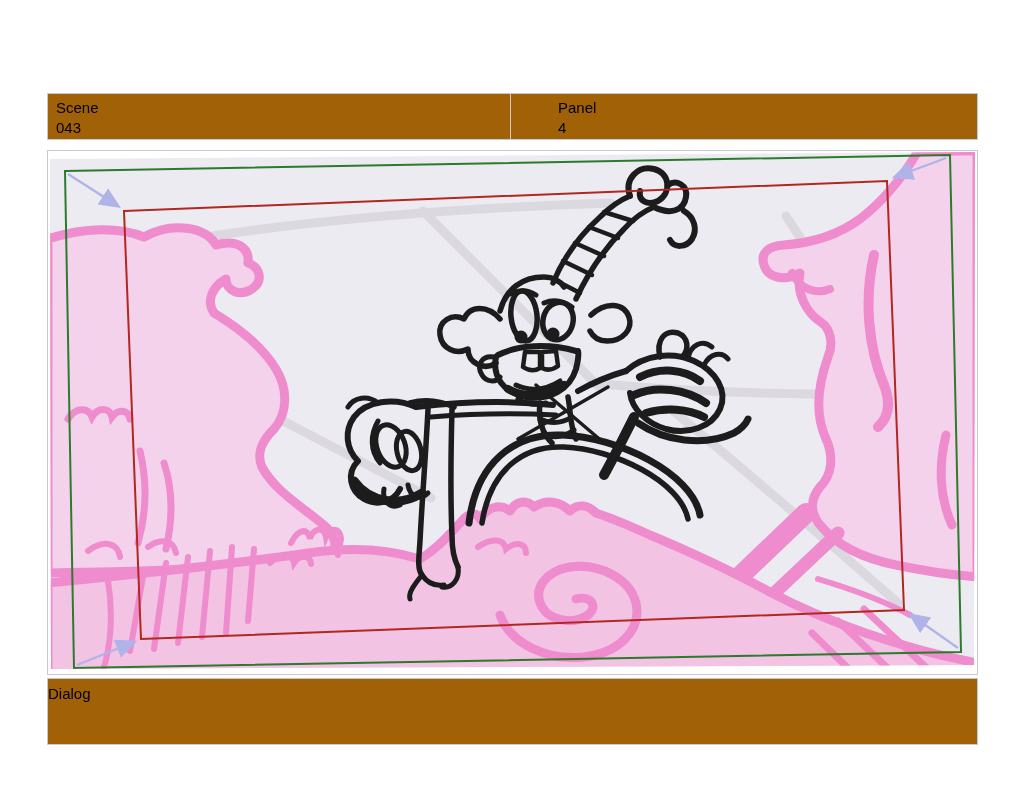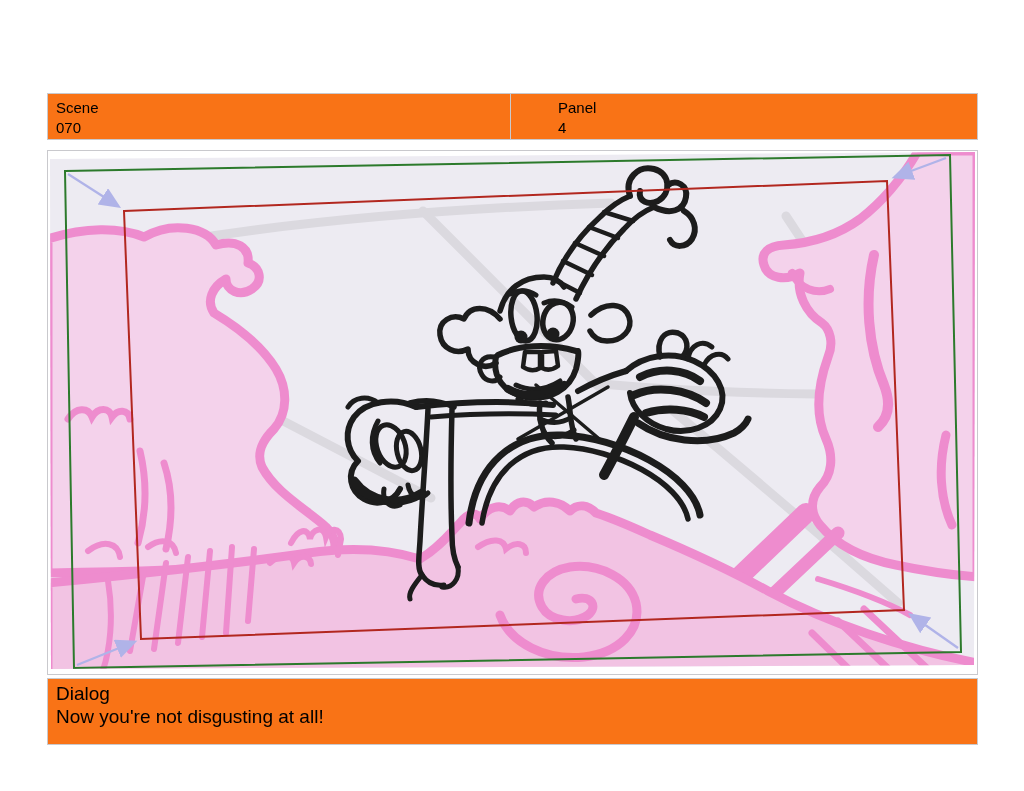--- a/index.html
+++ b/index.html
@@ -1,37 +1,37 @@
 <!DOCTYPE html>
 <html><head>
 <meta charset="utf-8">
 <style>
   html,body{margin:0;padding:0;background:#ffffff;}
   body{width:1024px;height:791px;position:relative;overflow:hidden;
        font-family:"Liberation Sans", sans-serif;color:#000;}
-  .box{position:absolute;border:1px solid #c9c9cd;background:#f97316;box-sizing:border-box;}
+  .box{position:absolute;border:1px solid #c9c9cd;background:#a16207;box-sizing:border-box;}
   .header{left:47px;top:93px;width:931px;height:47px;display:flex;}
   .cell{padding:4px 8px;font-size:15px;line-height:20px;box-sizing:border-box;}
   .cell.scene{width:463px;border-right:1px solid #c9c9cd;}
   .cell.panel{flex:1;margin-left:39px;}
   .cell .label, .cell .value{white-space:nowrap;}
   .canvas{left:47px;top:150px;width:931px;height:525px;background:#fff;}
   .canvas svg{display:block;width:100%;height:100%;}
-  .dialog{left:47px;top:678px;width:931px;height:67px;padding:4px 8px;font-size:19px;}
+  .dialog{left:47px;top:678px;width:931px;height:67px;padding:4px 0;font-size:15px;}
   .dialog .dlg-label{line-height:21px;margin-bottom:3px;}
   .dialog .dlg-char{line-height:19px;}
   .dialog .dlg-line{line-height:19px;}
 </style>
 </head>
 <body>
 
 <div class="box header">
   <div class="cell scene">
     <div class="label">Scene</div>
-    <div class="value">070</div>
+    <div class="value">043</div>
   </div>
   <div class="cell panel">
     <div class="label">Panel</div>
     <div class="value">4</div>
   </div>
 </div>
 
 <div class="box canvas">
 <svg viewBox="0 0 929 523" preserveAspectRatio="none" style="--paper: #edebf2; --ink: #1c1c1c; --gray: #dbd9df; --pink: #ee8cce; --treefill: #f4d2eb; --hillfill: #f2c3e3; --frameouter: #2c7a2c; --frameinner: #b2271f; --arrow: #b0b3e8;">
   <defs>
@@ -192,14 +192,13 @@
       <line x1="898" y1="7" x2="847" y2="26" marker-end="url(#ah)"></line>
       <line x1="29" y1="514" x2="86" y2="491" marker-end="url(#ah)"></line>
       <line x1="910" y1="497" x2="863" y2="464" marker-end="url(#ah)"></line>
     </g>
   </g>
 </svg>
 </div>
 
 <div class="box dialog">
   <div class="dlg-label">Dialog</div>
-  <div class="dlg-line">Now you're not disgusting at all!</div>
 </div>
 
 </body></html>

